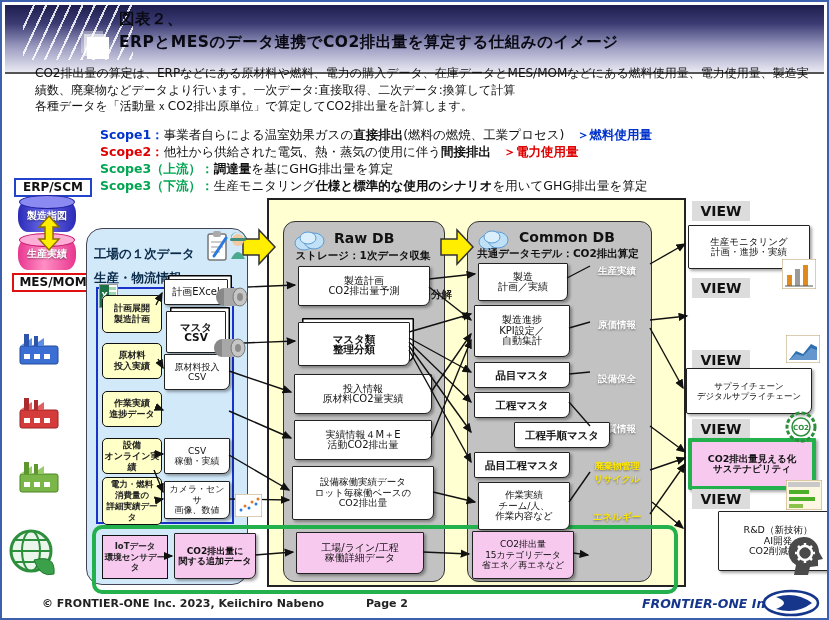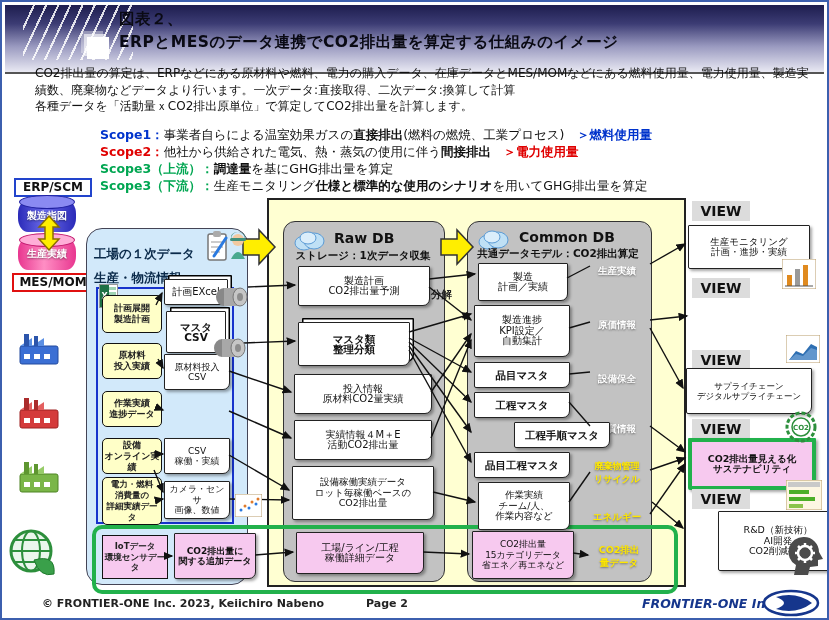--- a/index.html
+++ b/index.html
@@ -285,24 +285,20 @@
   <div class="cyl cyl-pink db-cyl" style="left:583px;top:406px;">
       <span data-bind="commondb.cylinders.3">品質情報</span>
     </div>
   <div class="cyl cyl-pink db-cyl yellow" style="left:583px;top:450px;font-size:9px;">
       <span data-bind="commondb.cylinders.4">廃棄物管理
 リサイクル</span>
     </div>
   <div class="cyl cyl-pink db-cyl yellow" style="left:583px;top:494px;">
       <span data-bind="commondb.cylinders.5">エネルギー</span>
     </div>
-  <div class="cyl cyl-pink db-cyl yellow" style="left:585px;top:534px;font-weight:bold;">
-      <span data-bind="commondb.cylinders.6">CO2排出
-量データ</span>
-    </div>
 
   <div class="view-label" style="top:199px;" data-bind="views.label">VIEW</div>
   <div class="doc vdoc" style="left:686px;top:223px;width:120px;height:42px;" data-bind="views.docs.0">生産モニタリング
 計画・進捗・実績</div>
   <svg class="icon" style="left:780px;top:257px;" width="34" height="30">
       <rect width="34" height="30" fill="#fff" stroke="#b89b68"></rect>
       <rect x="5" y="16" width="5" height="11" fill="#e08a1e"></rect>
       <rect x="13" y="10" width="5" height="17" fill="#9a9a9a"></rect>
       <rect x="21" y="6" width="5" height="21" fill="#e08a1e"></rect>
       <line x1="3" y1="27" x2="31" y2="27" stroke="#555"></line>

